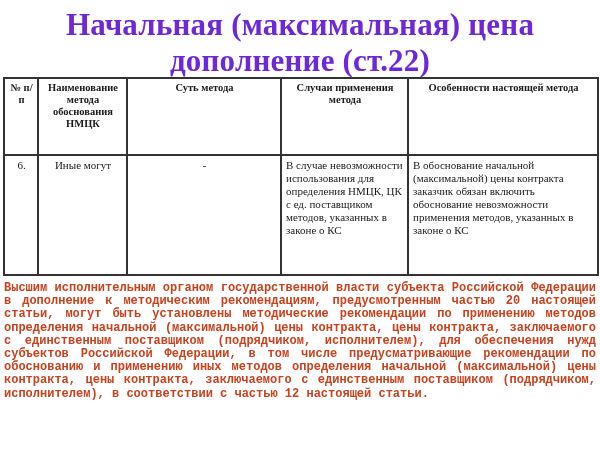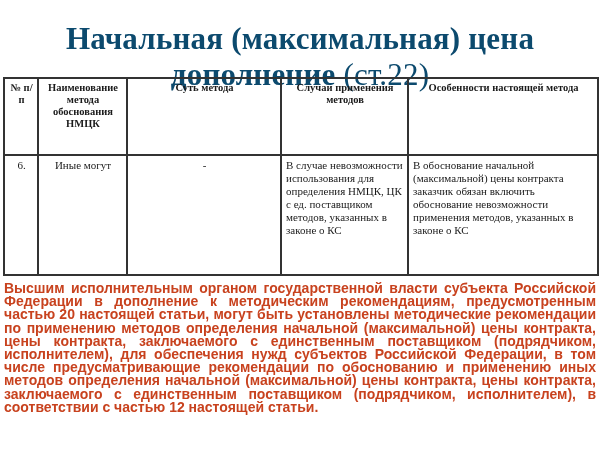--- a/index.html
+++ b/index.html
@@ -10,30 +10,30 @@
     body {
       width: 600px;
       height: 450px;
       position: relative;
       overflow: hidden;
       font-family: "Liberation Serif", "DejaVu Serif", serif;
     }
     .title {
       position: absolute;
       left: 0;
-      top: 21px;
+      top: 7px;
       width: 600px;
       text-align: center;
-      color: #0c4a6e;
+      color: #6d28d9;
       font-size: 31px;
       line-height: 36px;
       letter-spacing: 0.2px;
     }
     .title .bold { font-weight: bold; }
-    .title .normal { font-weight: normal; }
+    .title .normal { font-weight: bold; }
 
     .table-wrap {
       position: absolute;
       left: 3px;
       top: 77px;
       width: 490px;
     }
     table {
       border-collapse: collapse;
       width: 594px;
@@ -57,24 +57,24 @@
     td.left { text-align: left; }
     tr.body-row td { height: 113px; font-size: 11px; line-height: 13px; }
 
     .note {
       position: absolute;
       left: 4px;
       top: 282px;
       width: 592px;
       color: #c8421e;
       font-weight: bold;
-      font-size: 14px;
+      font-size: 12px;
       line-height: 13.2px;
       text-align: justify;
-      font-family: Liberation Sans, sans-serif;
+      font-family: Liberation Mono, monospace;
     }
   </style>
 </head>
 <body>
 
 <div class="title">
   <div>
     <span class="bold">Начальная (максимальная) цена</span>
   </div>
   <div>
@@ -89,21 +89,21 @@
       <col style="width:89px">
       <col style="width:154px">
       <col style="width:127px">
       <col style="width:190px">
     </colgroup>
     <thead>
       <tr>
         <th>№ п/п</th>
         <th>Наименование метода обоснования НМЦК</th>
         <th>Суть метода</th>
-        <th>Случаи применения методов</th>
+        <th>Случаи применения метода</th>
         <th>Особенности настоящей метода</th>
       </tr>
     </thead>
     <tbody>
       <tr class="body-row">
         <td class="center">6.</td>
         <td class="center">Иные могут</td>
         <td class="center">-</td>
         <td class="left">В случае невозможности использования для определения НМЦК, ЦК с ед. поставщиком методов, указанных в законе о КС</td>
         <td class="left">В обоснование начальной (максимальной) цены контракта заказчик обязан включить обоснование невозможности применения методов, указанных в законе о КС</td>

